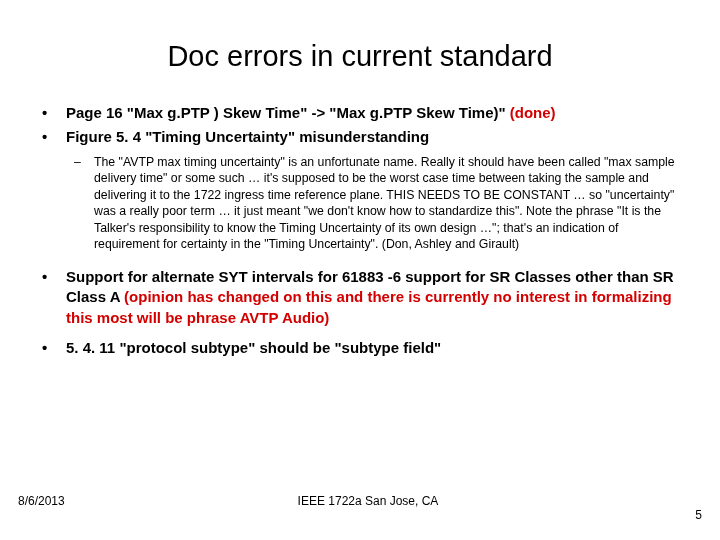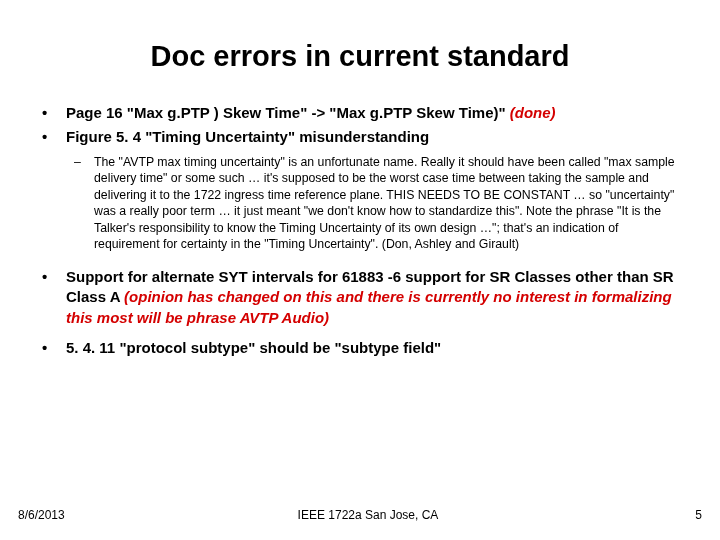--- a/index.html
+++ b/index.html
@@ -1,27 +1,27 @@
 <!DOCTYPE html>
 <html><head>
 <meta charset="utf-8">
 <style>
   * { margin: 0; padding: 0; box-sizing: border-box; }
   html, body { width: 720px; height: 540px; background: #fff; font-family: Arial, Helvetica, sans-serif; }
   .slide { width: 720px; height: 540px; position: relative; padding: 30px 34px 0 34px; }
-  .title { font-size: 29px; font-weight: bold; text-align: center; margin-bottom: 30px; margin-top: 10px; }
+  .title { font-size: 29px; font-weight: normal; text-align: center; margin-bottom: 30px; margin-top: 10px; }
   .top-list { list-style: none; }
   .top-list > li { position: relative; padding-left: 32px; font-size: 15px; font-weight: bold; line-height: 1.35; margin-bottom: 4px; }
   .top-list > li::before { content: "•"; position: absolute; left: 8px; top: 0; font-weight: bold; }
   .top-list > li.loose { margin-bottom: 10px; }
   .sub-list { list-style: none; margin-top: 6px; margin-bottom: 14px; }
   .sub-list > li { position: relative; padding-left: 60px; font-size: 12.3px; font-weight: normal; line-height: 1.35; }
   .sub-list > li::before { content: "–"; position: absolute; left: 40px; top: 0; }
-  .red { color: #d40000; font-style: italic; }
-  .footer { position: absolute; left: 0; bottom: 18px; width: 100%; padding: 0 18px; display: flex; justify-content: space-between; font-size: 12px; }
+  .red { color: #d40000; }
+  .footer { position: absolute; left: 0; bottom: 18px; width: 100%; padding: 0 18px; display: flex; justify-content: space-between; font-size: 12px; flex-direction: column; }
   .footer-center { position: absolute; left: 8px; width: 100%; text-align: center; }
   .footer-right { margin-left: auto; }
 </style>
 </head>
 <body>
 
 <div class="slide">
   <h1 class="title">Doc errors in current standard</h1>
 
   <ul class="top-list">

